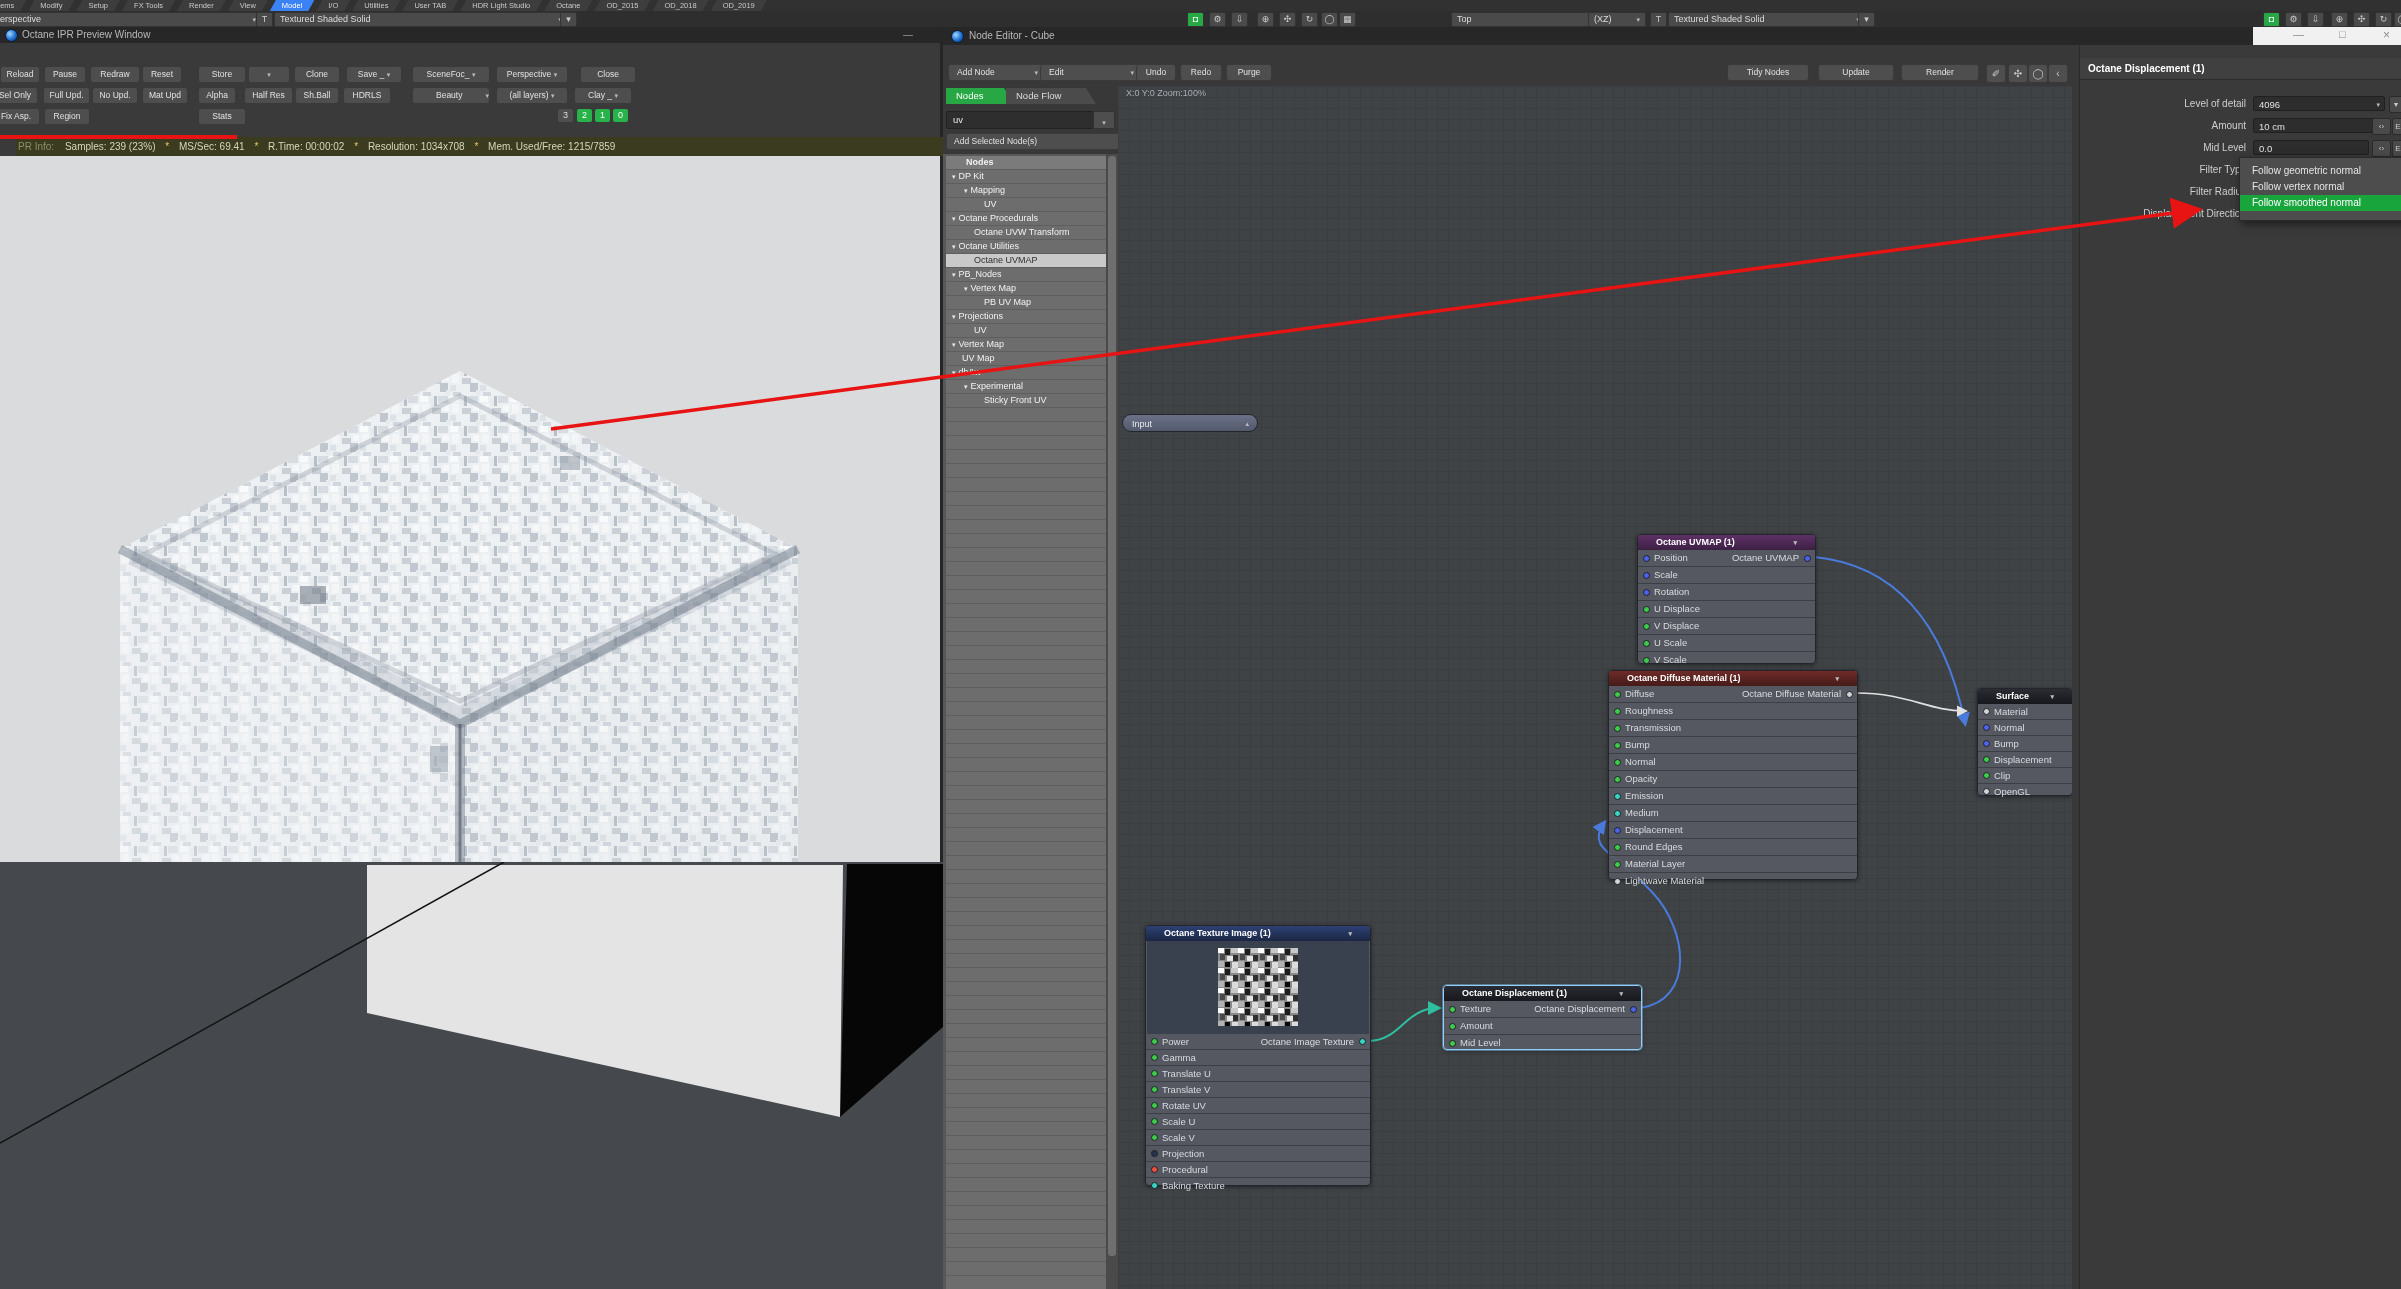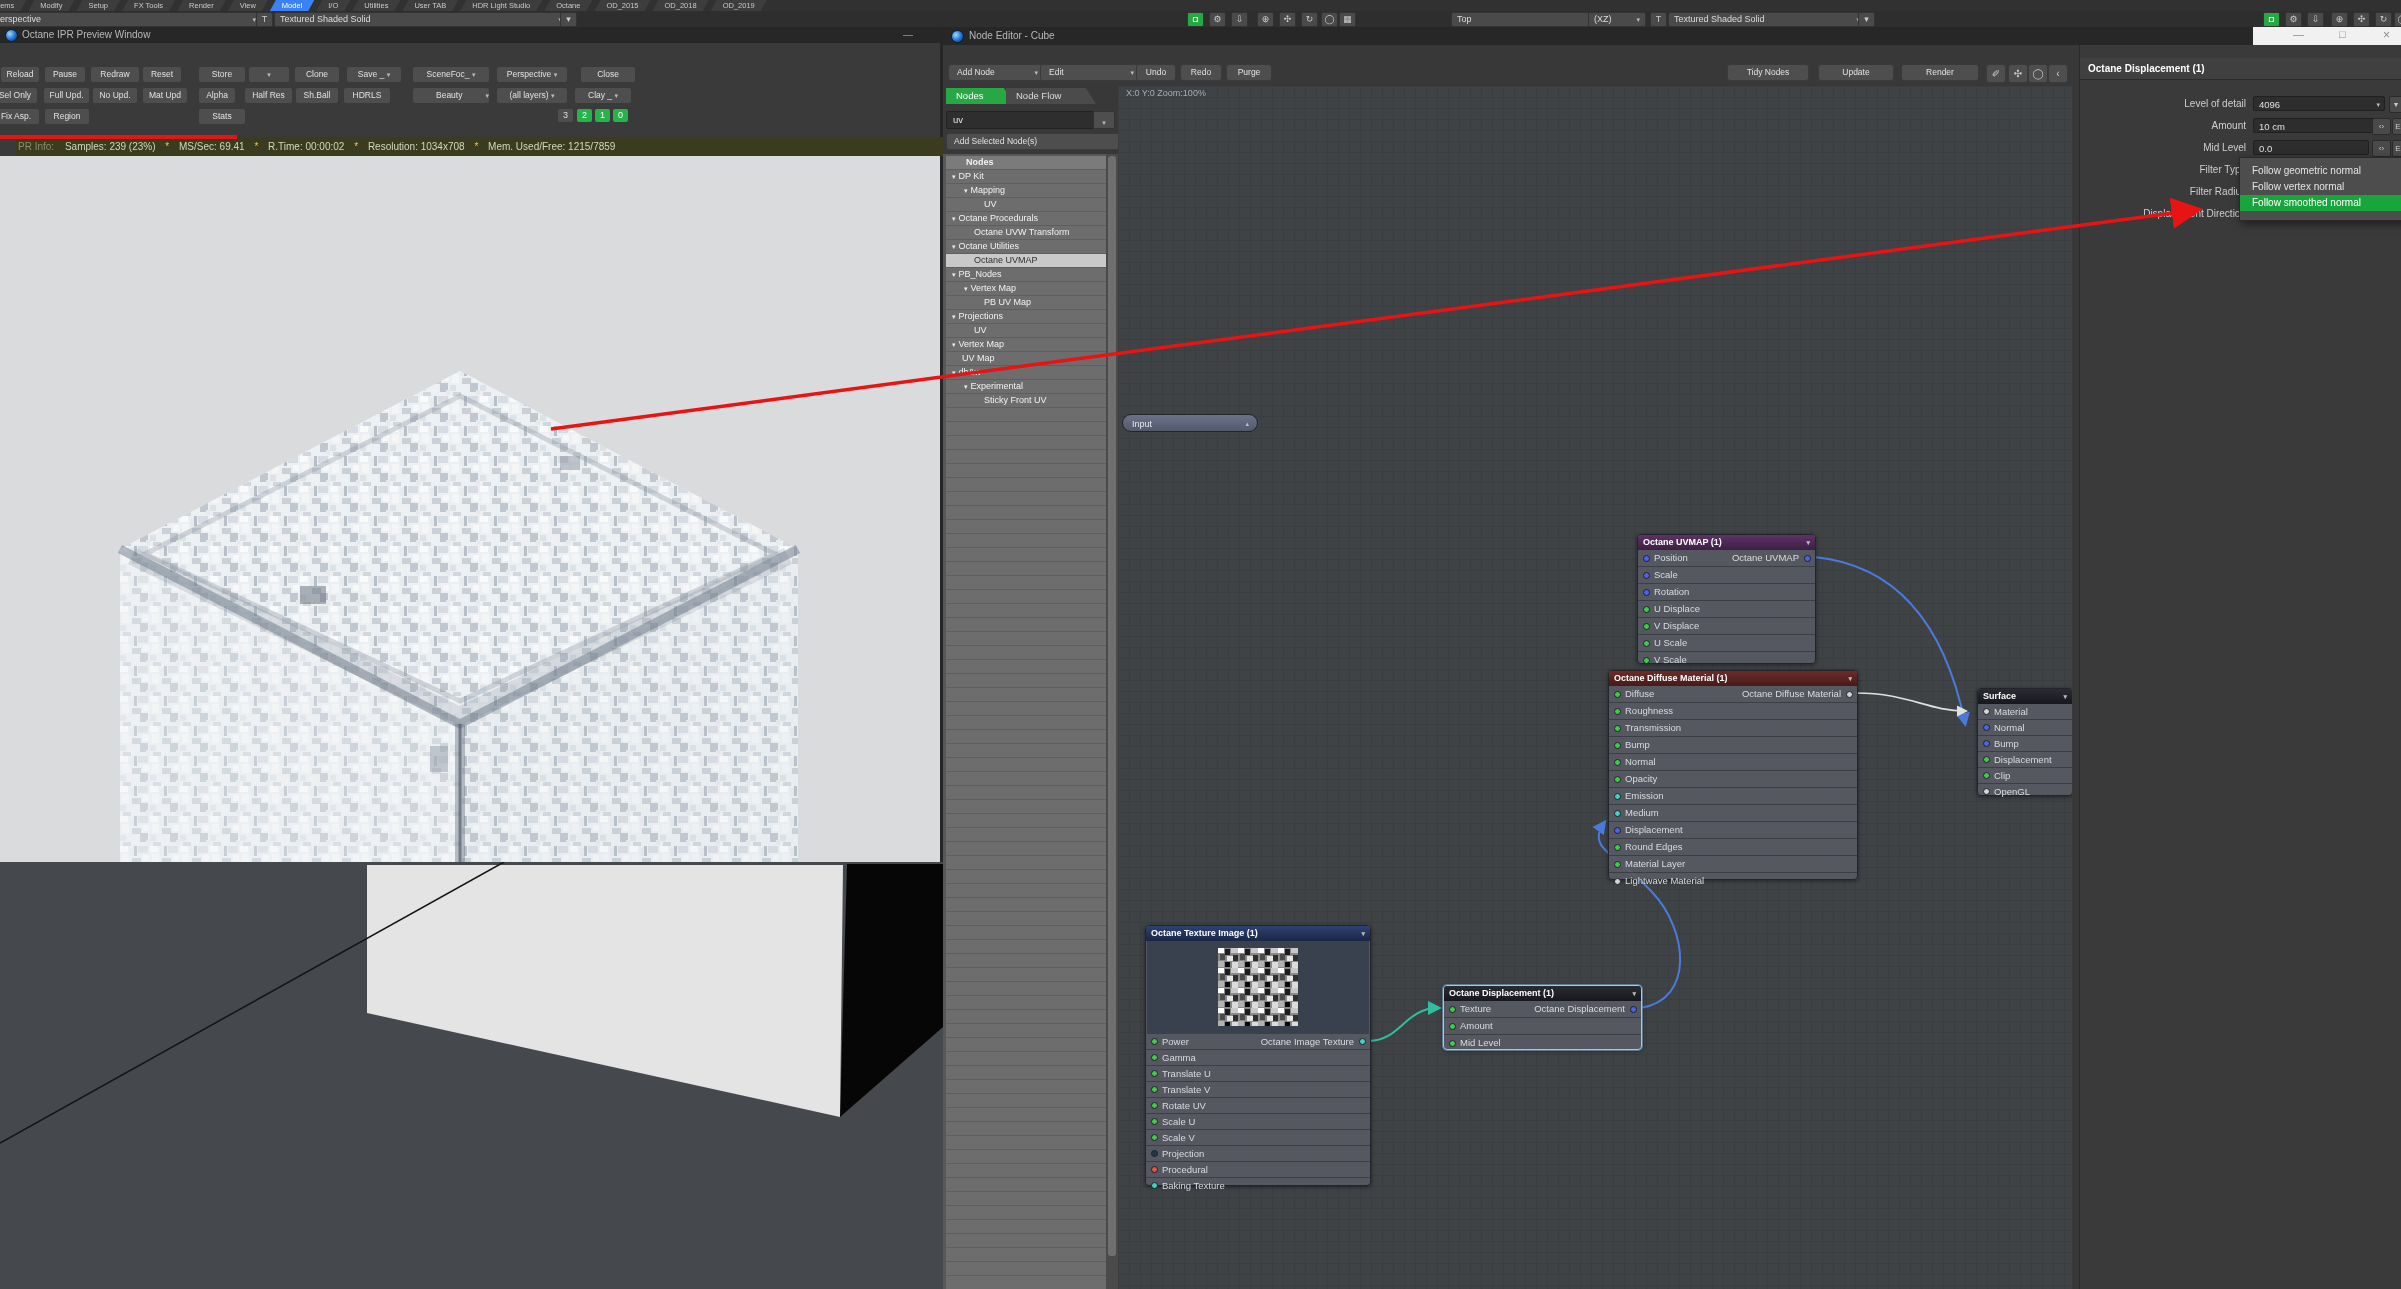--- a/index.html
+++ b/index.html
@@ -40,21 +40,21 @@
   .treerow{position:absolute;left:3px;width:161px;height:13px;line-height:13px;background:#6d6d6d;
            border-bottom:1px solid #5e5e5e;font-size:9px;color:#f2f2f2;white-space:nowrap;overflow:hidden;}
   .treerow.sel{background:#c9c9c9;color:#303030;}
   .tchev{font-size:7px;color:#e8e8e8;margin-right:3px;}
   #canvas{position:absolute;left:175px;top:59px;width:954px;height:1203px;background:#3f4346;
           background-image:linear-gradient(#3a3e41 1px,transparent 1px),linear-gradient(90deg,#3a3e41 1px,transparent 1px);
           background-size:11px 11px;overflow:hidden;}
   
   .gnode{position:absolute;background:rgba(88,90,99,.93);border:1px solid #23252b;border-radius:4px;
          box-shadow:0 1px 4px rgba(0,0,0,.45);}
-  .nhead{height:15px;line-height:15px;font-size:9px;font-weight:bold;color:#fff;padding:0 5px;
+  .nhead{height:15px;line-height:15px;font-size:9px;font-weight:bold;color:#fff;padding:0 18px;
          border-radius:3px 3px 0 0;white-space:nowrap;overflow:hidden;}
   .nhead .chev{float:right;margin-top:0px;}
   .nrow{position:relative;height:16px;line-height:16px;font-size:9.5px;color:#d8dce0;
         border-top:1px solid rgba(40,42,48,.55);padding-left:16px;white-space:nowrap;}
   .nrow.h15{height:15px;line-height:15px;}
   .dot{position:absolute;left:5px;top:50%;margin-top:-3.5px;width:7px;height:7px;border-radius:50%;border:1px solid #1e2026;box-sizing:border-box;}
   .odot{position:absolute;right:4px;top:50%;margin-top:-3.5px;width:7px;height:7px;border-radius:50%;border:1px solid #1e2026;box-sizing:border-box;}
   .pout{position:absolute;right:14px;top:0;font-size:9.5px;color:#d8dce0;}
   .c-blue{background:#4a63e8;} .c-green{background:#3ecb4a;} .c-cyan{background:#38d6c2;}
   .c-red{background:#f0503c;} .c-navy{background:#27334e;} .c-gray{background:#d4d4d4;}

